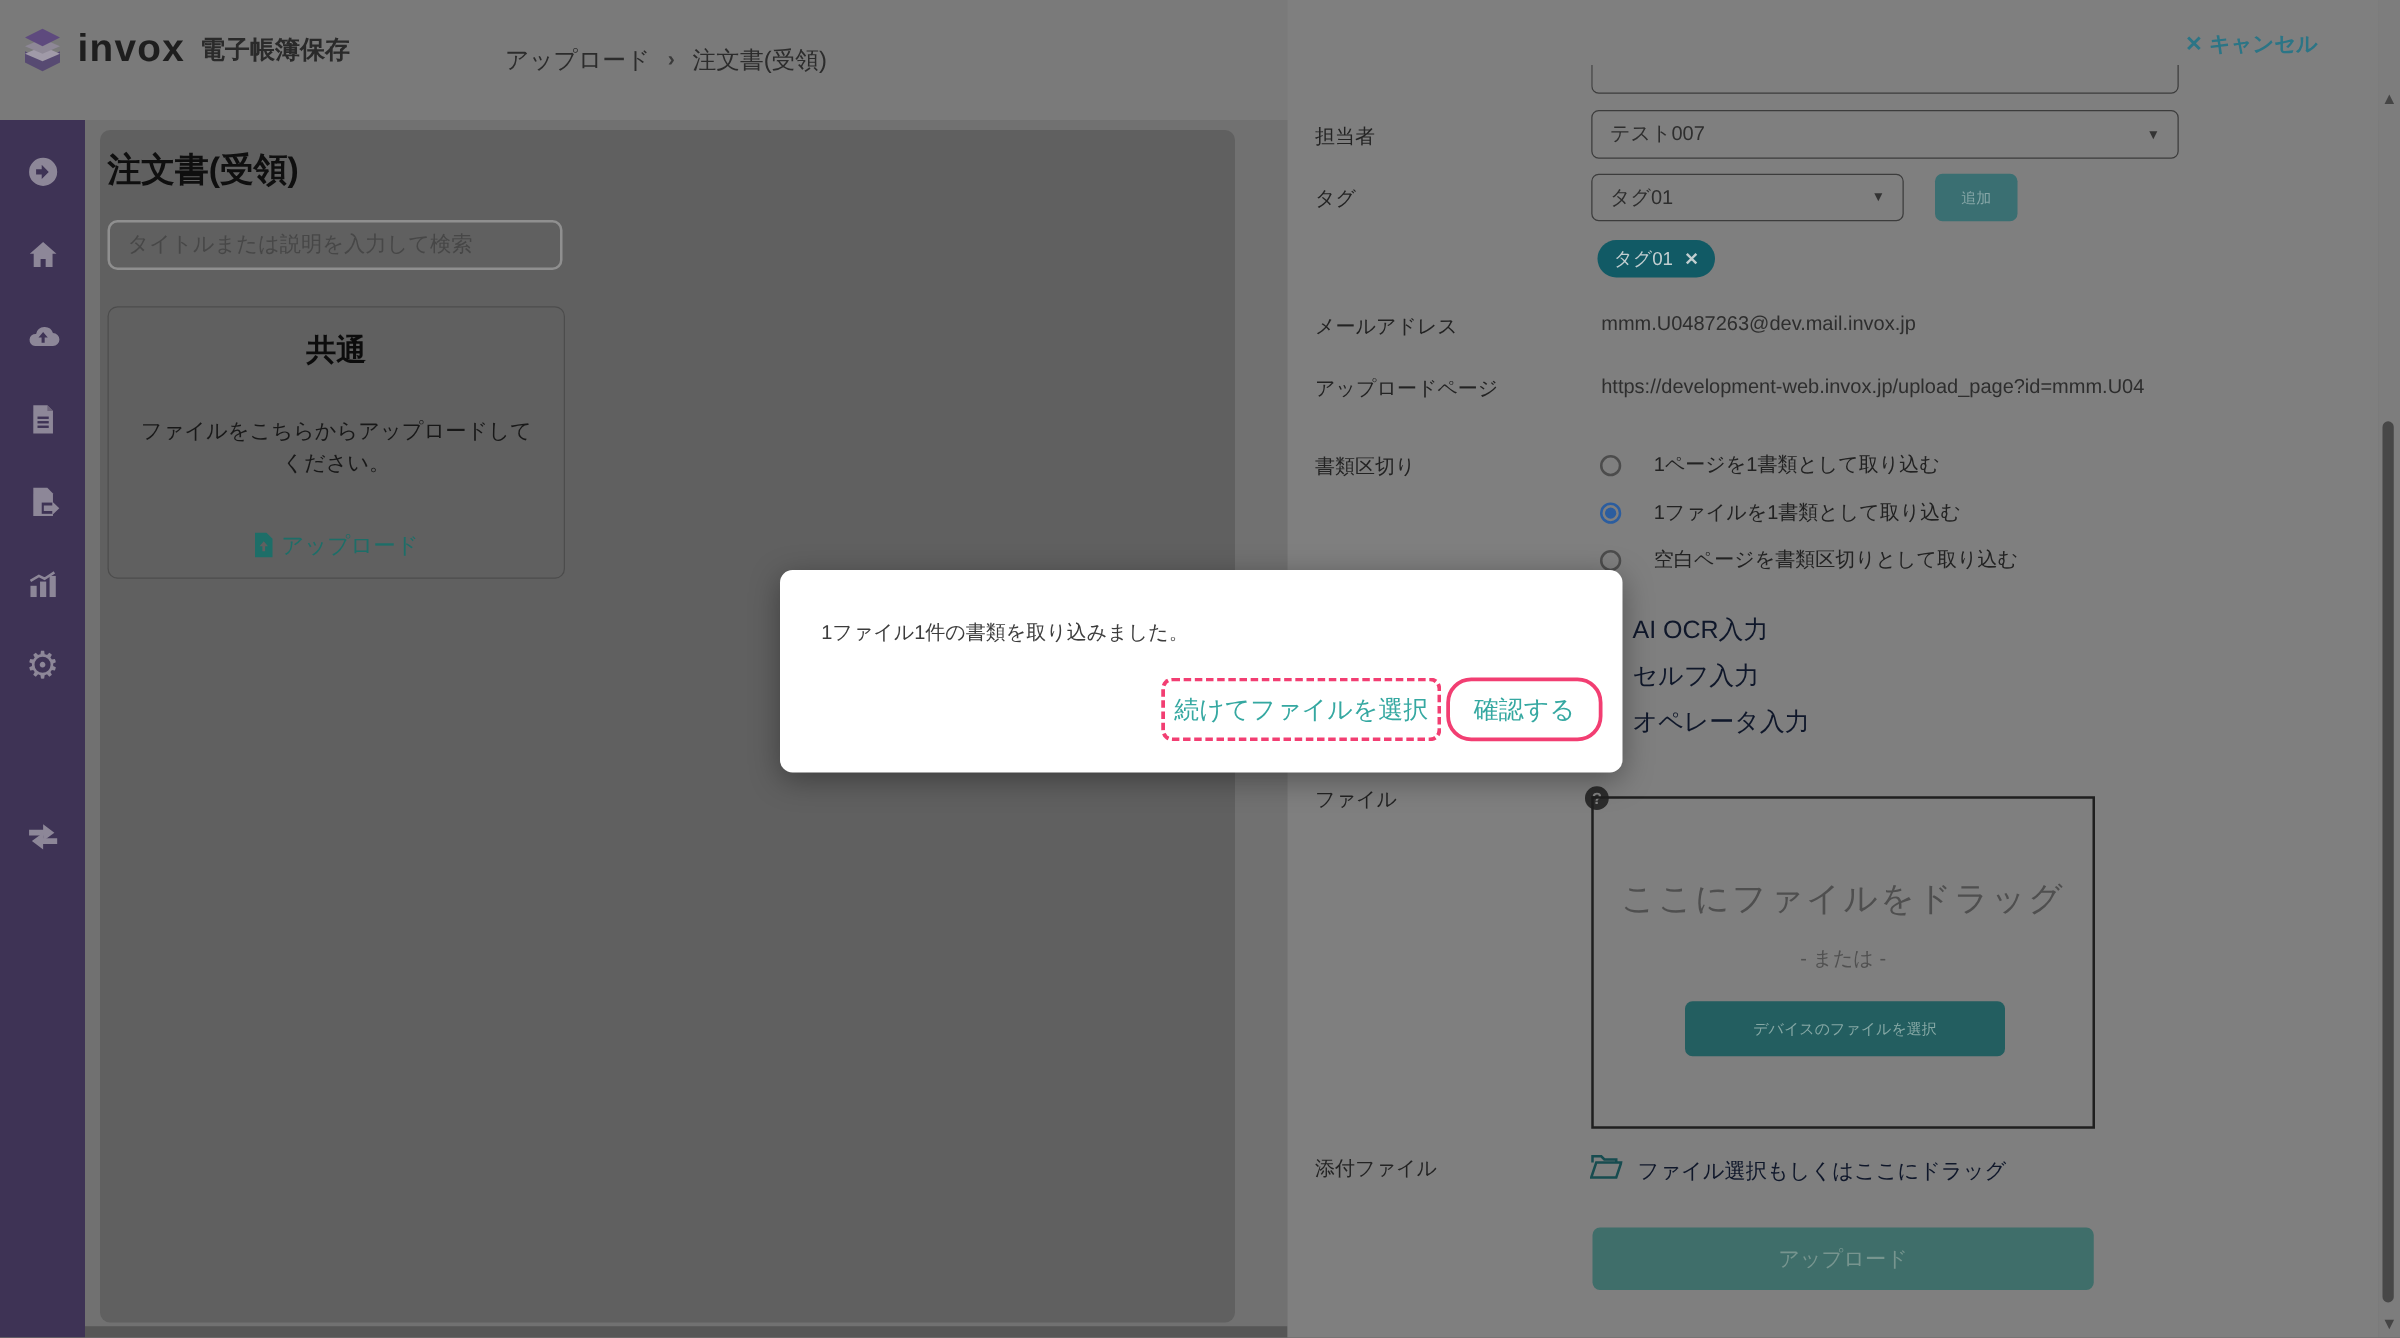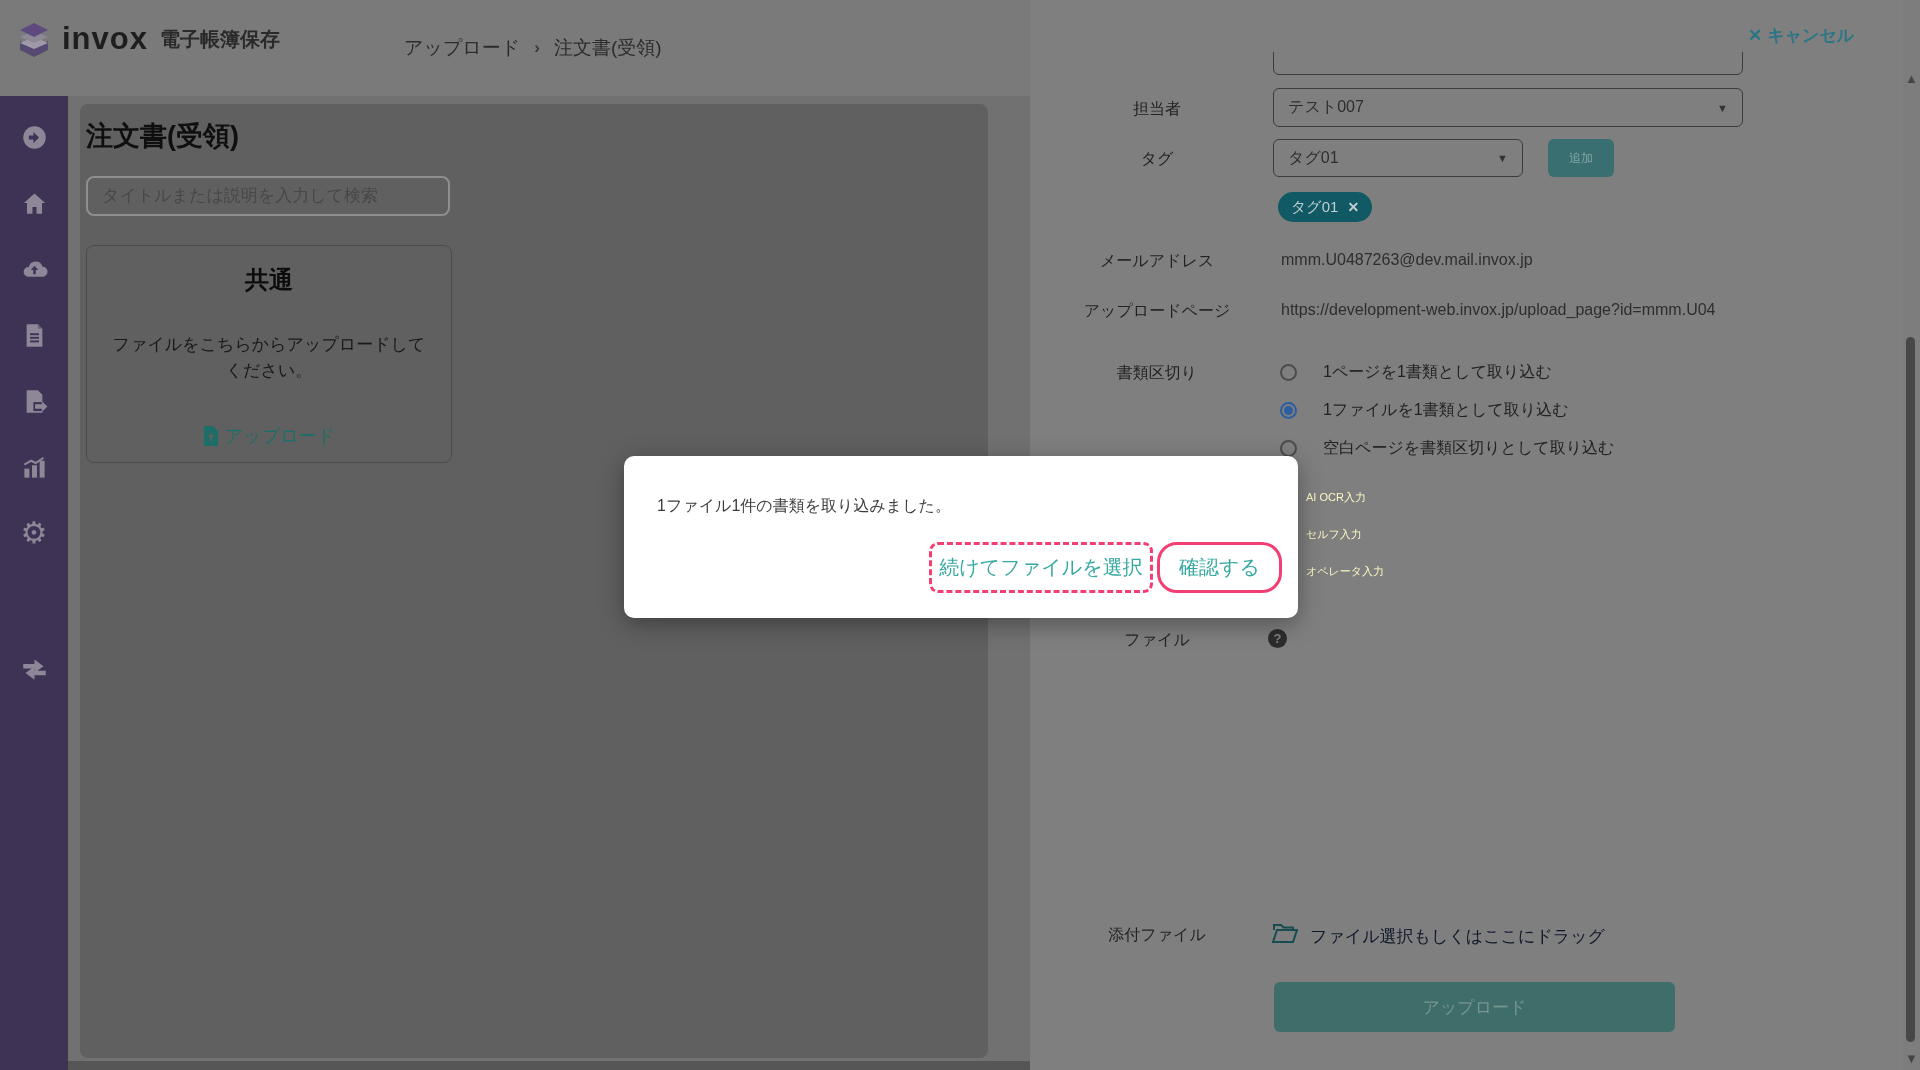--- a/index.html
+++ b/index.html
@@ -43,40 +43,40 @@
     border-radius:8px; }
   .card-title { width:100%; top:18px; text-align:center; font-size:24px; font-weight:bold; color:#0c0c0c; }
   .card-body { width:100%; top:86px; text-align:center; font-size:17px; color:#181818; line-height:26px; }
   .card-link { width:100%; top:178px; display:flex; justify-content:center; align-items:center; gap:6px;
     color:#1d6e68; font-size:18px; cursor:pointer; }
 
   
   .panel { left:1030px; top:0; width:873px; height:1070px; background:#7f7f7f; }
   .cancel-link { left:1748px; top:24px; display:flex; align-items:center; gap:5px;
     color:#2b7586; font-size:17px; font-weight:bold; cursor:pointer; }
-  .f-label { width:210px; text-align:center; font-size:16px; color:#232323; }
+  .f-label { width:210px; text-align:left; font-size:16px; color:#232323; }
   .f-value { font-size:16px; color:#2e2e2e; }
   .sel { border:1px solid #3c3c3c; border-radius:6px; background:#7f7f7f;
     display:flex; align-items:center; padding:16px 14px; font-size:16px; color:#2e2e2e; cursor:pointer; }
   .caret { margin-left:auto; font-size:11px; color:#333333; }
   .teal-btn-dim { background:#3a6f72; color:#86a6a7; border:none; border-radius:6px;
     font-size:12px; display:flex; align-items:center; justify-content:center; cursor:pointer;
     font-family:"Liberation Sans", sans-serif; }
   .chip { left:1278px; top:192px; height:30px; background:#115a65; color:#c2ced0;
     border-radius:15px; display:flex; align-items:center; gap:9px; padding:0 13px;
     font-size:15px; cursor:pointer; }
   .chip-x { font-size:14px; font-weight:bold; }
   .radio-row { display:flex; align-items:center; gap:26px; cursor:pointer; }
   .radio-dot { width:17px; height:17px; border-radius:50%; border:2px solid #4c4c4c;
     display:flex; align-items:center; justify-content:center; background:transparent; }
   .radio-row.checked .radio-dot { border-color:#2b5d9f; }
   .radio-row.checked .radio-dot::after { content:""; width:9px; height:9px; border-radius:50%;
     background:#2b5d9f; }
   .radio-label { font-size:16px; color:#222222; }
-  .method-label { font-size:11px; color:#fef9c3; }
+  .method-label { font-size:20px; color:#0f172a; }
   .help-circle { width:19px; height:19px; border-radius:50%; background:#2c2c2c; color:#828282;
     font-size:13px; font-weight:bold; display:flex; align-items:center; justify-content:center; }
   .dropzone { left:1273px; top:637px; width:403px; height:266px; border:2px solid #1f1f1f; }
   .dz-big { width:100%; top:62px; text-align:center; font-size:27px; color:#4f4f4f; letter-spacing:2px; }
   .dz-or { width:100%; top:118px; text-align:center; font-size:16px; color:#515151; }
   .dz-btn { left:73px; top:162px; width:256px; height:44px; background:#235e60; color:#86a8a5; }
   .attach-icon svg { width:26px; height:22px; stroke:#174c50; fill:none; stroke-width:2; }
   .attach-ph { font-size:17px; color:#0f172a; }
   .big-upload { left:1274px; top:982px; width:401px; height:50px; background:#3f6e6a; color:#77958f;
     font-size:17px; }
@@ -240,20 +240,25 @@
     <span class="radio-dot"></span>
     <span class="radio-label">空白ページを書類区切りとして取り込む</span>
   </div>
 
   <div class="abs method-label" style="left:1306px; top:490px;">AI OCR入力</div>
   <div class="abs method-label" style="left:1306px; top:527px;">セルフ入力</div>
   <div class="abs method-label" style="left:1306px; top:564px;">オペレータ入力</div>
 
   <div class="abs f-label" style="left:1052px; top:630px;">ファイル</div>
   <div class="abs help-circle" style="left:1268px; top:629px;">?</div>
+  <div class="abs dropzone">
+    <div class="abs dz-big">ここにファイルをドラッグ</div>
+    <div class="abs dz-or">- または -</div>
+    <button class="abs teal-btn-dim dz-btn">デバイスのファイルを選択</button>
+  </div>
 
   <div class="abs f-label" style="left:1052px; top:925px;">添付ファイル</div>
   <div class="abs attach-icon" style="left:1272px; top:922px;">
     <svg viewBox="0 0 26 22">
       <path d="M2 8 V3 h7 l2.5 2.5 H21 V8"></path>
       <path d="M1 20 L5 8 H25 L21 20 Z"></path>
     </svg>
   </div>
   <div class="abs attach-ph" style="left:1310px; top:925px;">ファイル選択もしくはここにドラッグ</div>
 

